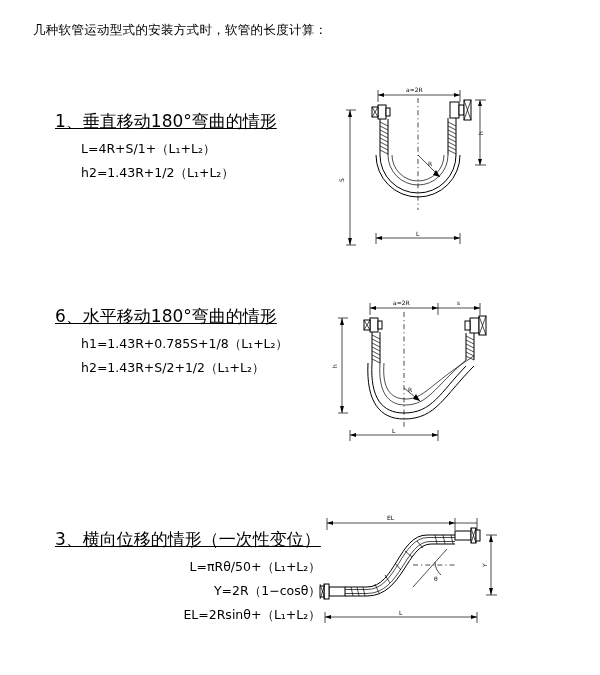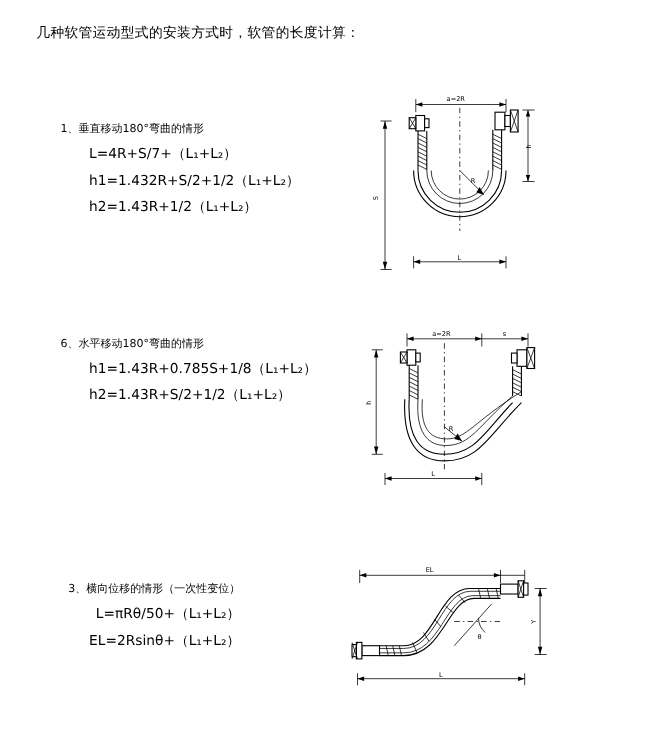--- a/index.html
+++ b/index.html
@@ -25,23 +25,24 @@
     left: 33px;
     top: 22px;
     font-size: 12.5px;
     letter-spacing: 0.3px;
     white-space: nowrap;
   }
   .section {
     position: absolute;
   }
   .sec-title {
-    font-size: 10px;
+    font-size: 17px;
     white-space: nowrap;
     margin-bottom: 8px;
+    text-decoration: underline;
   }
   .formula {
     font-size: 12.5px;
     white-space: nowrap;
     margin-left: 26px;
     margin-bottom: 7px;
   }
   .fig {
     position: absolute;
   }
@@ -59,22 +60,21 @@
 </style>
 </head>
 <body>
 
 <div class="page">
 
   <div class="heading">几种软管运动型式的安装方式时，软管的长度计算：</div>
 
   <div class="section" style="left:55px; top:110px;">
     <div class="sec-title">1、垂直移动180°弯曲的情形</div>
-    <div class="formula">L=4R+S/7+（L₁+L₂）</div>
-    <div class="formula">h1=1.432R+S/2+1/2（L₁+L₂）</div>
+    <div class="formula">L=4R+S/1+（L₁+L₂）</div>
     <div class="formula">h2=1.43R+1/2（L₁+L₂）</div>
   </div>
 
   <div class="fig" style="left:320px; top:70px;">
     <svg width="190" height="200" viewBox="0 0 190 200">
 
       <g class="ln thin">
         <line x1="58" y1="25" x2="140" y2="25"></line>
         <line x1="58" y1="20" x2="58" y2="32"></line>
         <line x1="140" y1="20" x2="140" y2="32"></line>
@@ -273,20 +273,21 @@
       </g>
       <polygon points="30,147 36,145 36,149" fill="#000"></polygon>
       <polygon points="118,147 112,145 112,149" fill="#000"></polygon>
       <text class="lbl" x="72" y="145">L</text>
     </svg>
   </div>
 
   <div class="section" style="left:55px; top:528px;text-align:right;">
     <div class="sec-title">3、横向位移的情形（一次性变位）</div>
     <div class="formula">L=πRθ/50+（L₁+L₂）</div>
+    <div class="formula">Y=2R（1−cosθ）</div>
     <div class="formula">EL=2Rsinθ+（L₁+L₂）</div>
   </div>
 
   <div class="fig" style="left:295px; top:505px;">
     <svg width="220" height="130" viewBox="0 0 220 130">
 
       <g class="ln thin">
         <line x1="32" y1="18" x2="160" y2="18"></line>
         <line x1="32" y1="13" x2="32" y2="25"></line>
         <line x1="160" y1="13" x2="160" y2="25"></line>

